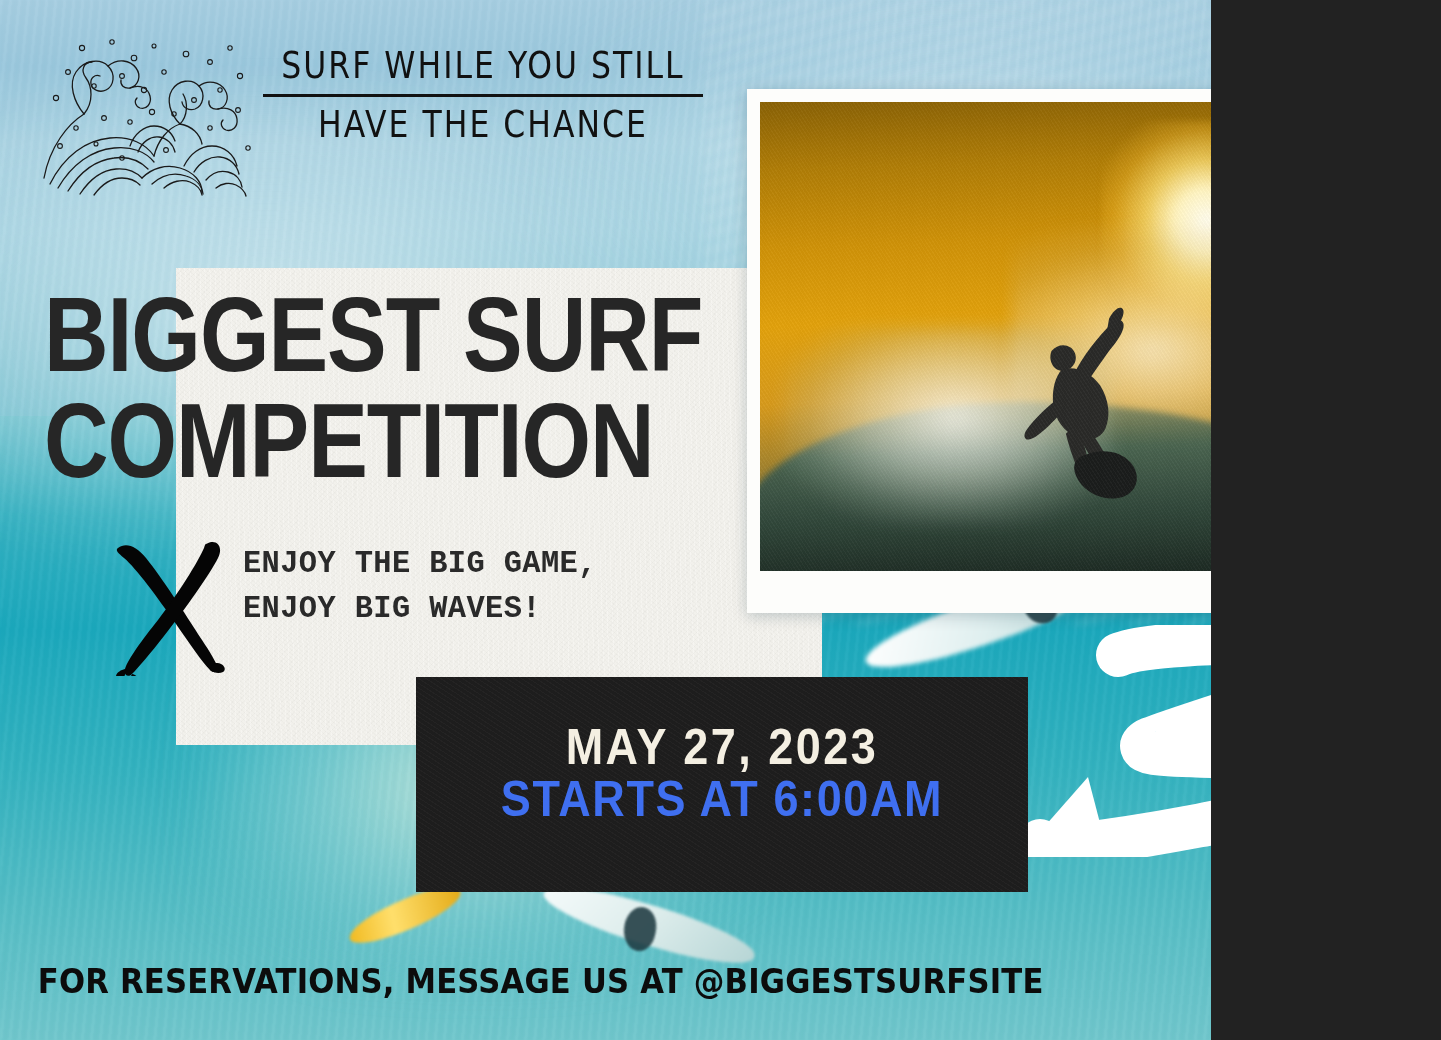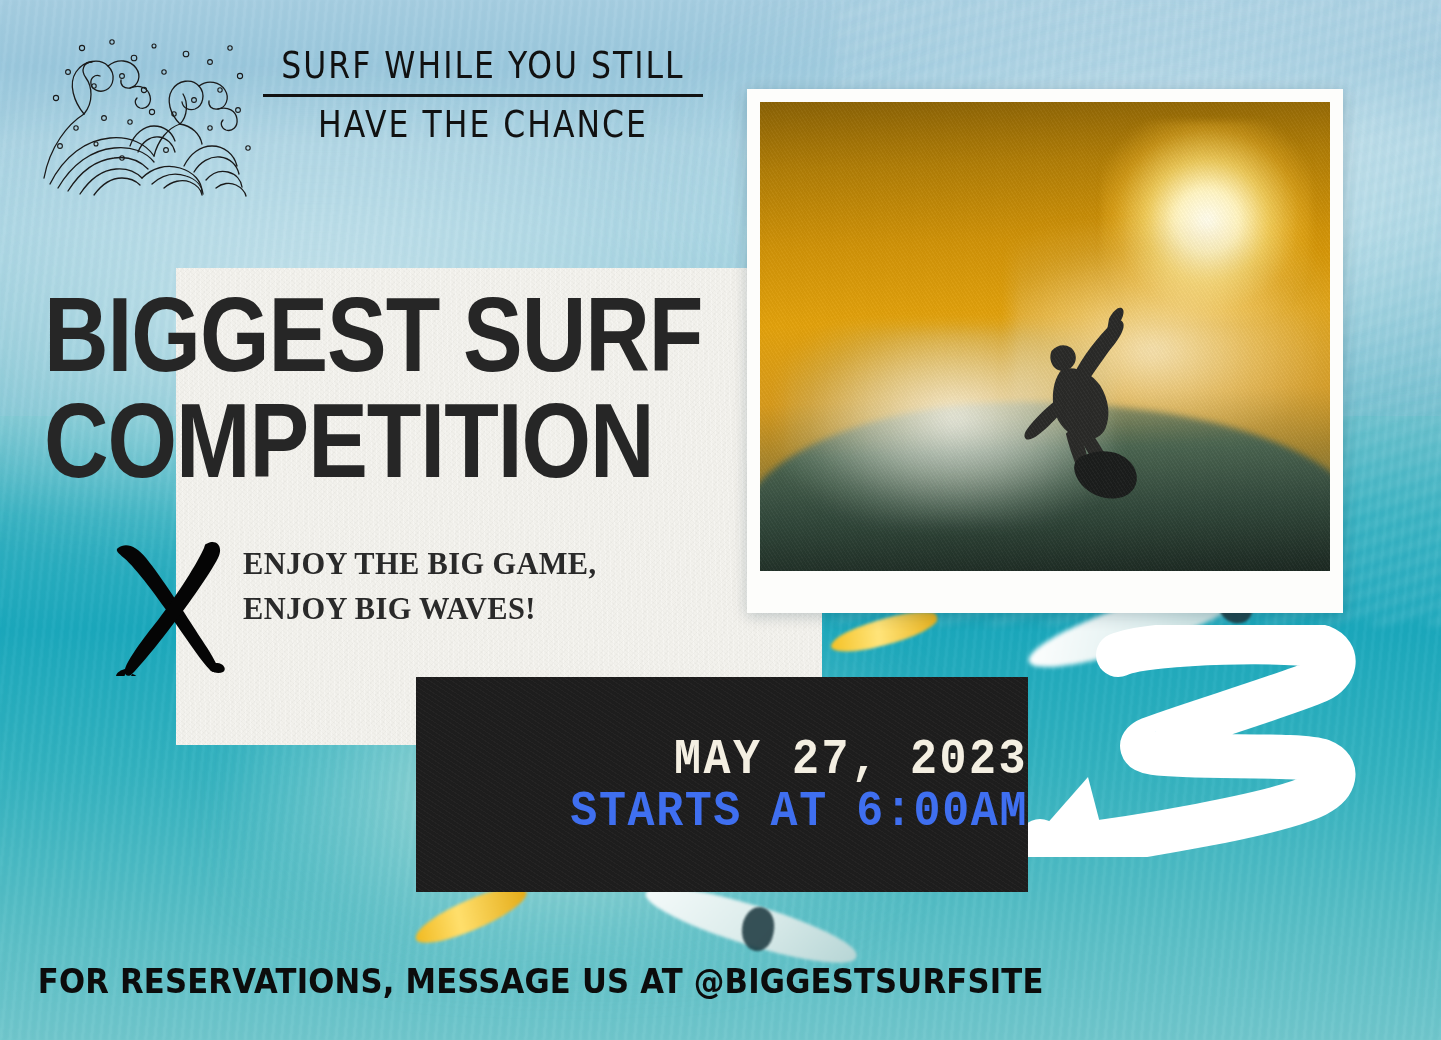--- a/index.html
+++ b/index.html
@@ -1,17 +1,17 @@
 <!DOCTYPE html>
 <html><head>
 <meta charset="utf-8">
 <style>
   html,body{margin:0;padding:0;background:#222;}
   #poster{
-    position:relative;width:1441px;height:1040px;overflow:hidden;
+    position:relative;width:1211px;height:1040px;overflow:hidden;
     font-family:"Liberation Sans", sans-serif;
     background:#eab308;
   }
 
   
   .bg-layer{position:absolute;inset:0;}
   .bg-sky{
     position:absolute;left:0;top:0;width:100%;height:46%;
     background:linear-gradient(180deg,
       #a8cfe2 0%, #9cc9de 14%, #a9d3e3 30%,
@@ -132,21 +132,21 @@
   .headline .l2{margin-top:22px;}
 
   
   .xmark{position:absolute;left:106px;top:528px;width:128px;height:148px;z-index:7;}
 
   
   .tagline{
     position:absolute;left:243px;top:542px;z-index:7;
     color:#2a2a2a;font-size:31px;font-weight:bold;
     letter-spacing:.4px;line-height:1.45;
-    font-family:Liberation Serif, serif;
+    font-family:Liberation Mono, monospace;
   }
   .tagline div{transform:scaleX(.98);transform-origin:left center;white-space:nowrap;}
 
   
   .polaroid{
     position:absolute;left:747px;top:89px;width:596px;height:524px;
     background:#fdfdfb;box-shadow:0 3px 14px rgba(0,40,60,.22);z-index:5;
   }
   .photo{
     position:absolute;left:13px;top:13px;width:570px;height:469px;
@@ -199,22 +199,22 @@
   .dateblock{
     position:absolute;left:416px;top:677px;width:612px;height:215px;
     background:#201f1f;z-index:9;
   }
   .date-tex{
     position:absolute;inset:0;opacity:.5;
     background:repeating-linear-gradient(33deg,
       rgba(255,255,255,.035) 0 1px, rgba(0,0,0,.16) 1px 4px);
   }
   .date-inner{
-    position:absolute;left:0;right:0;top:61px;text-align:right;
-    font-family:Liberation Mono, monospace;
+    position:absolute;left:0;right:0;top:47px;text-align:center;
+    font-family:Liberation Sans, sans-serif;
     font-weight:bold;line-height:1.04;
   }
   .date-main{
     font-size:45px;color:#f4efe2;letter-spacing:2.5px;
     transform:scaleY(1.12);transform-origin:center;
   }
   .date-sub{
     font-size:45px;color:#3f6ff0;letter-spacing:1.6px;margin-top:5px;
     transform:scaleY(1.12);transform-origin:center;
   }

